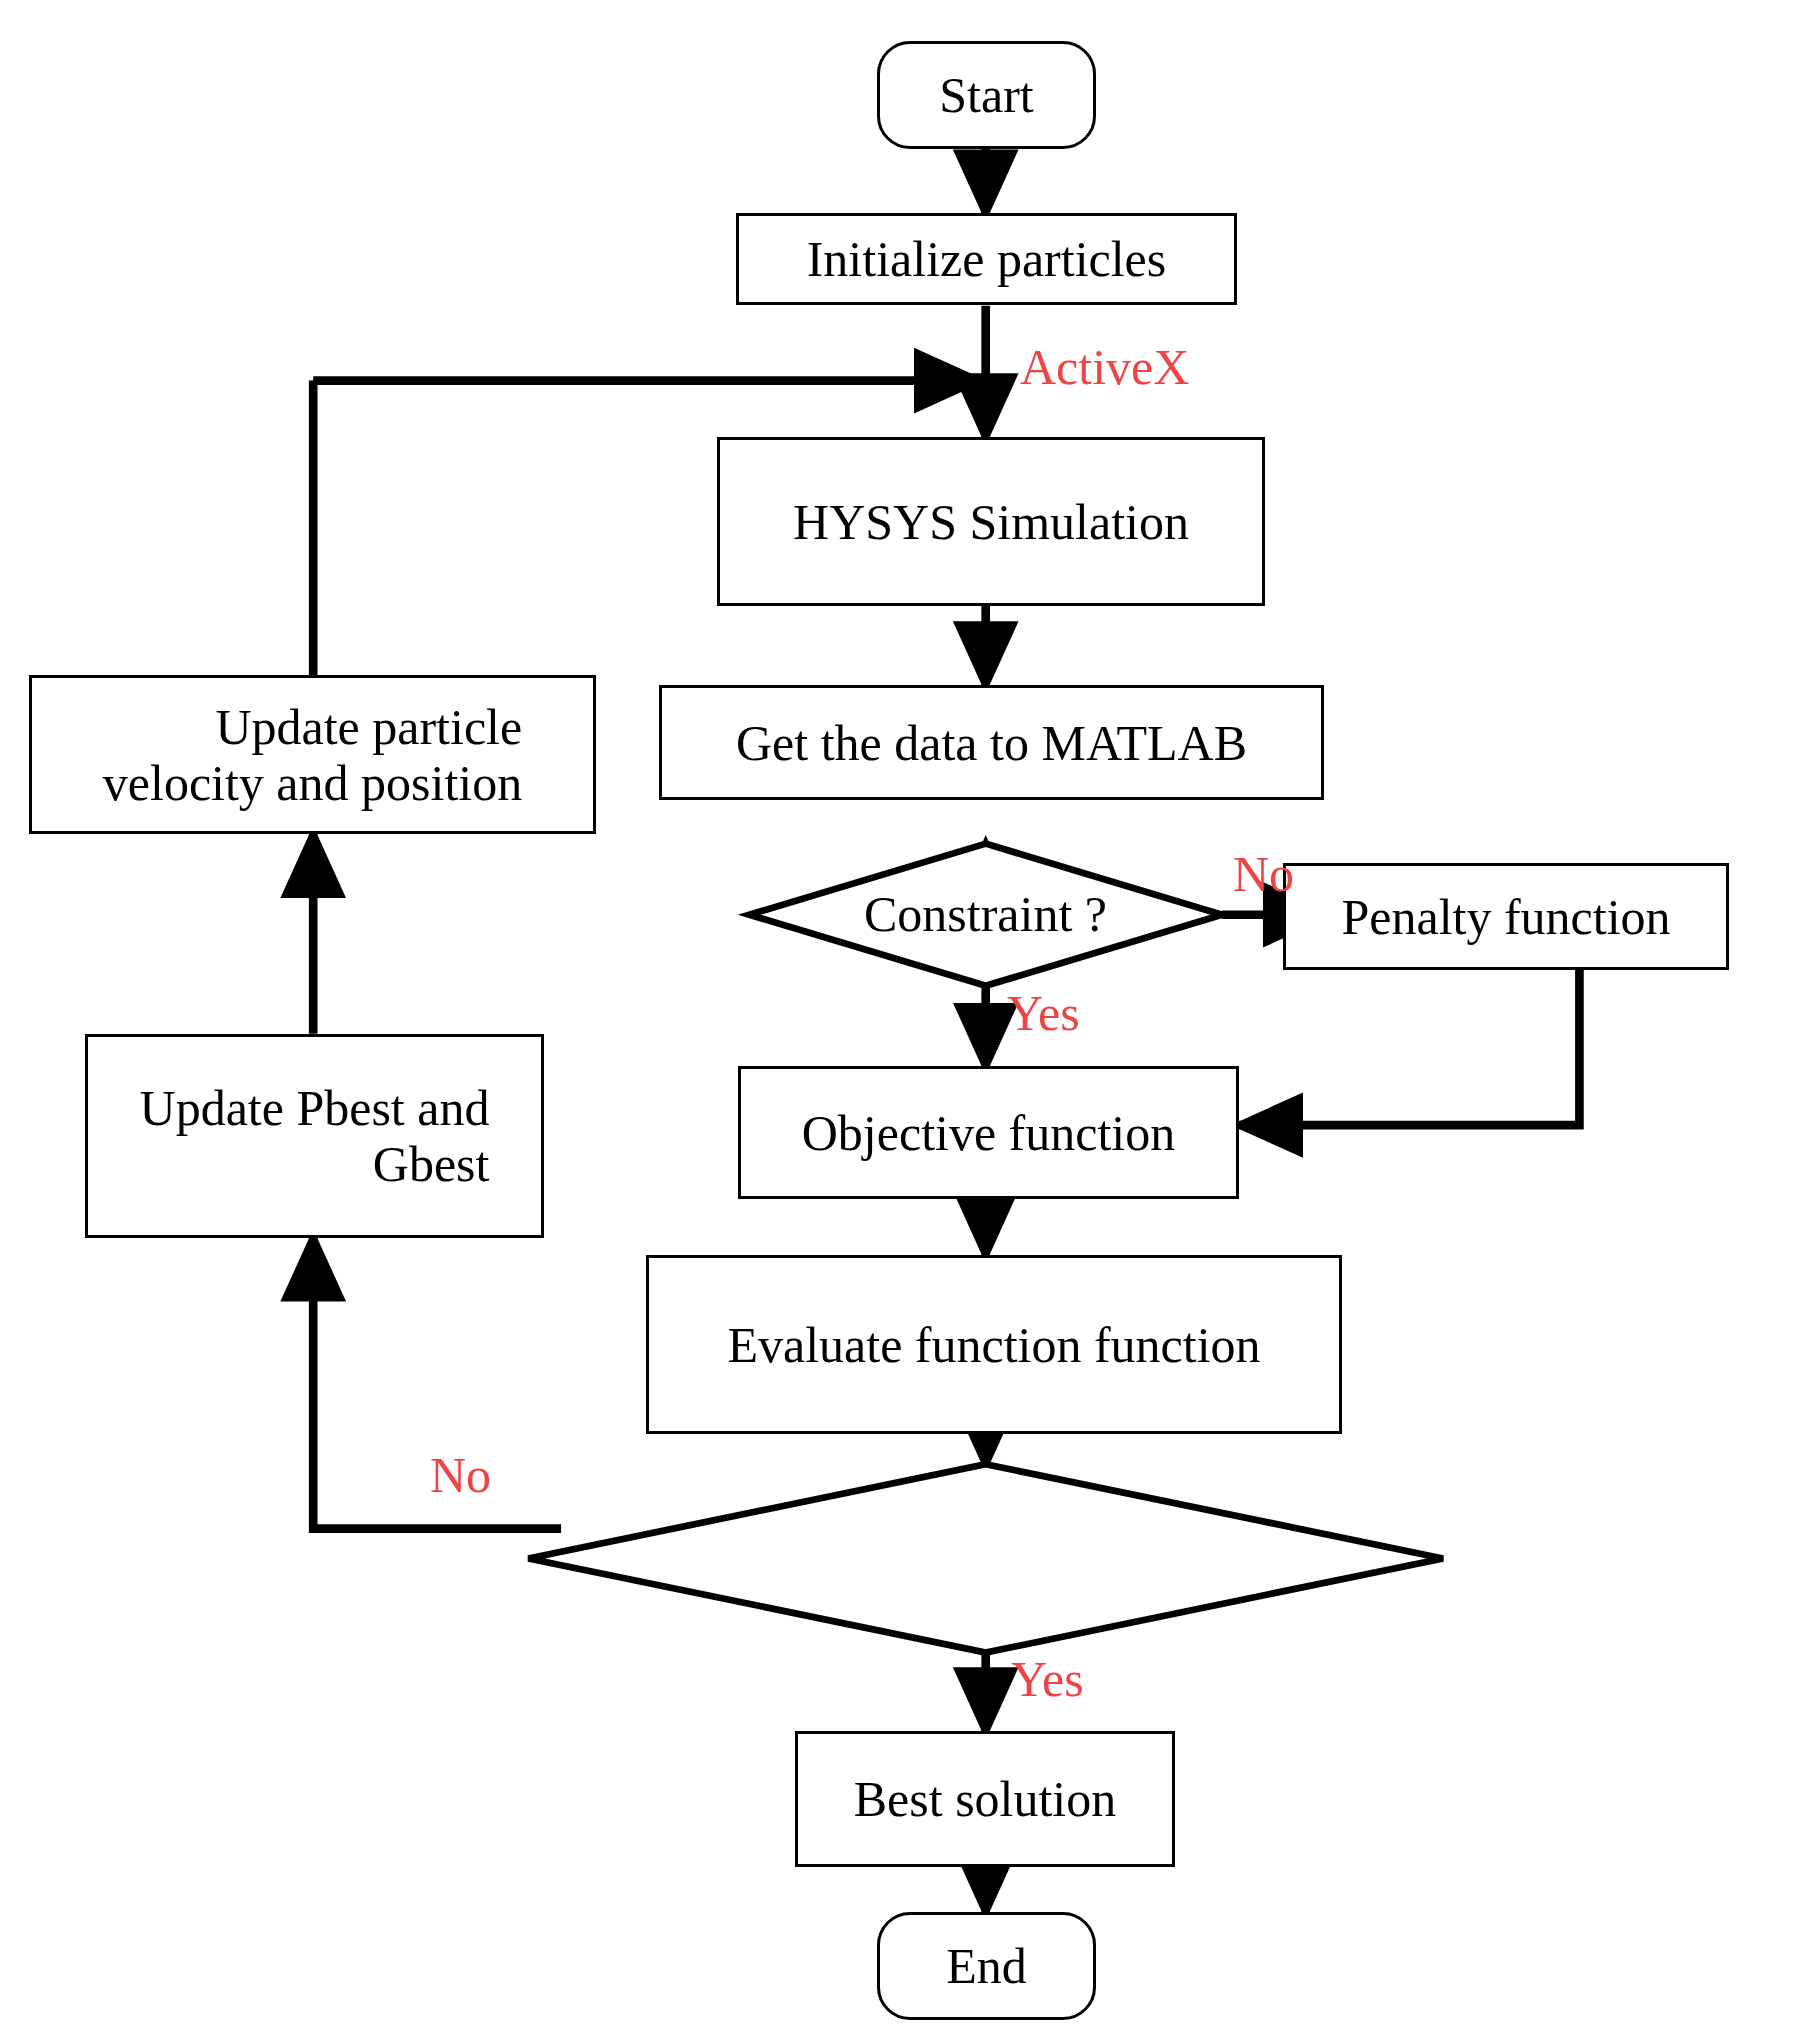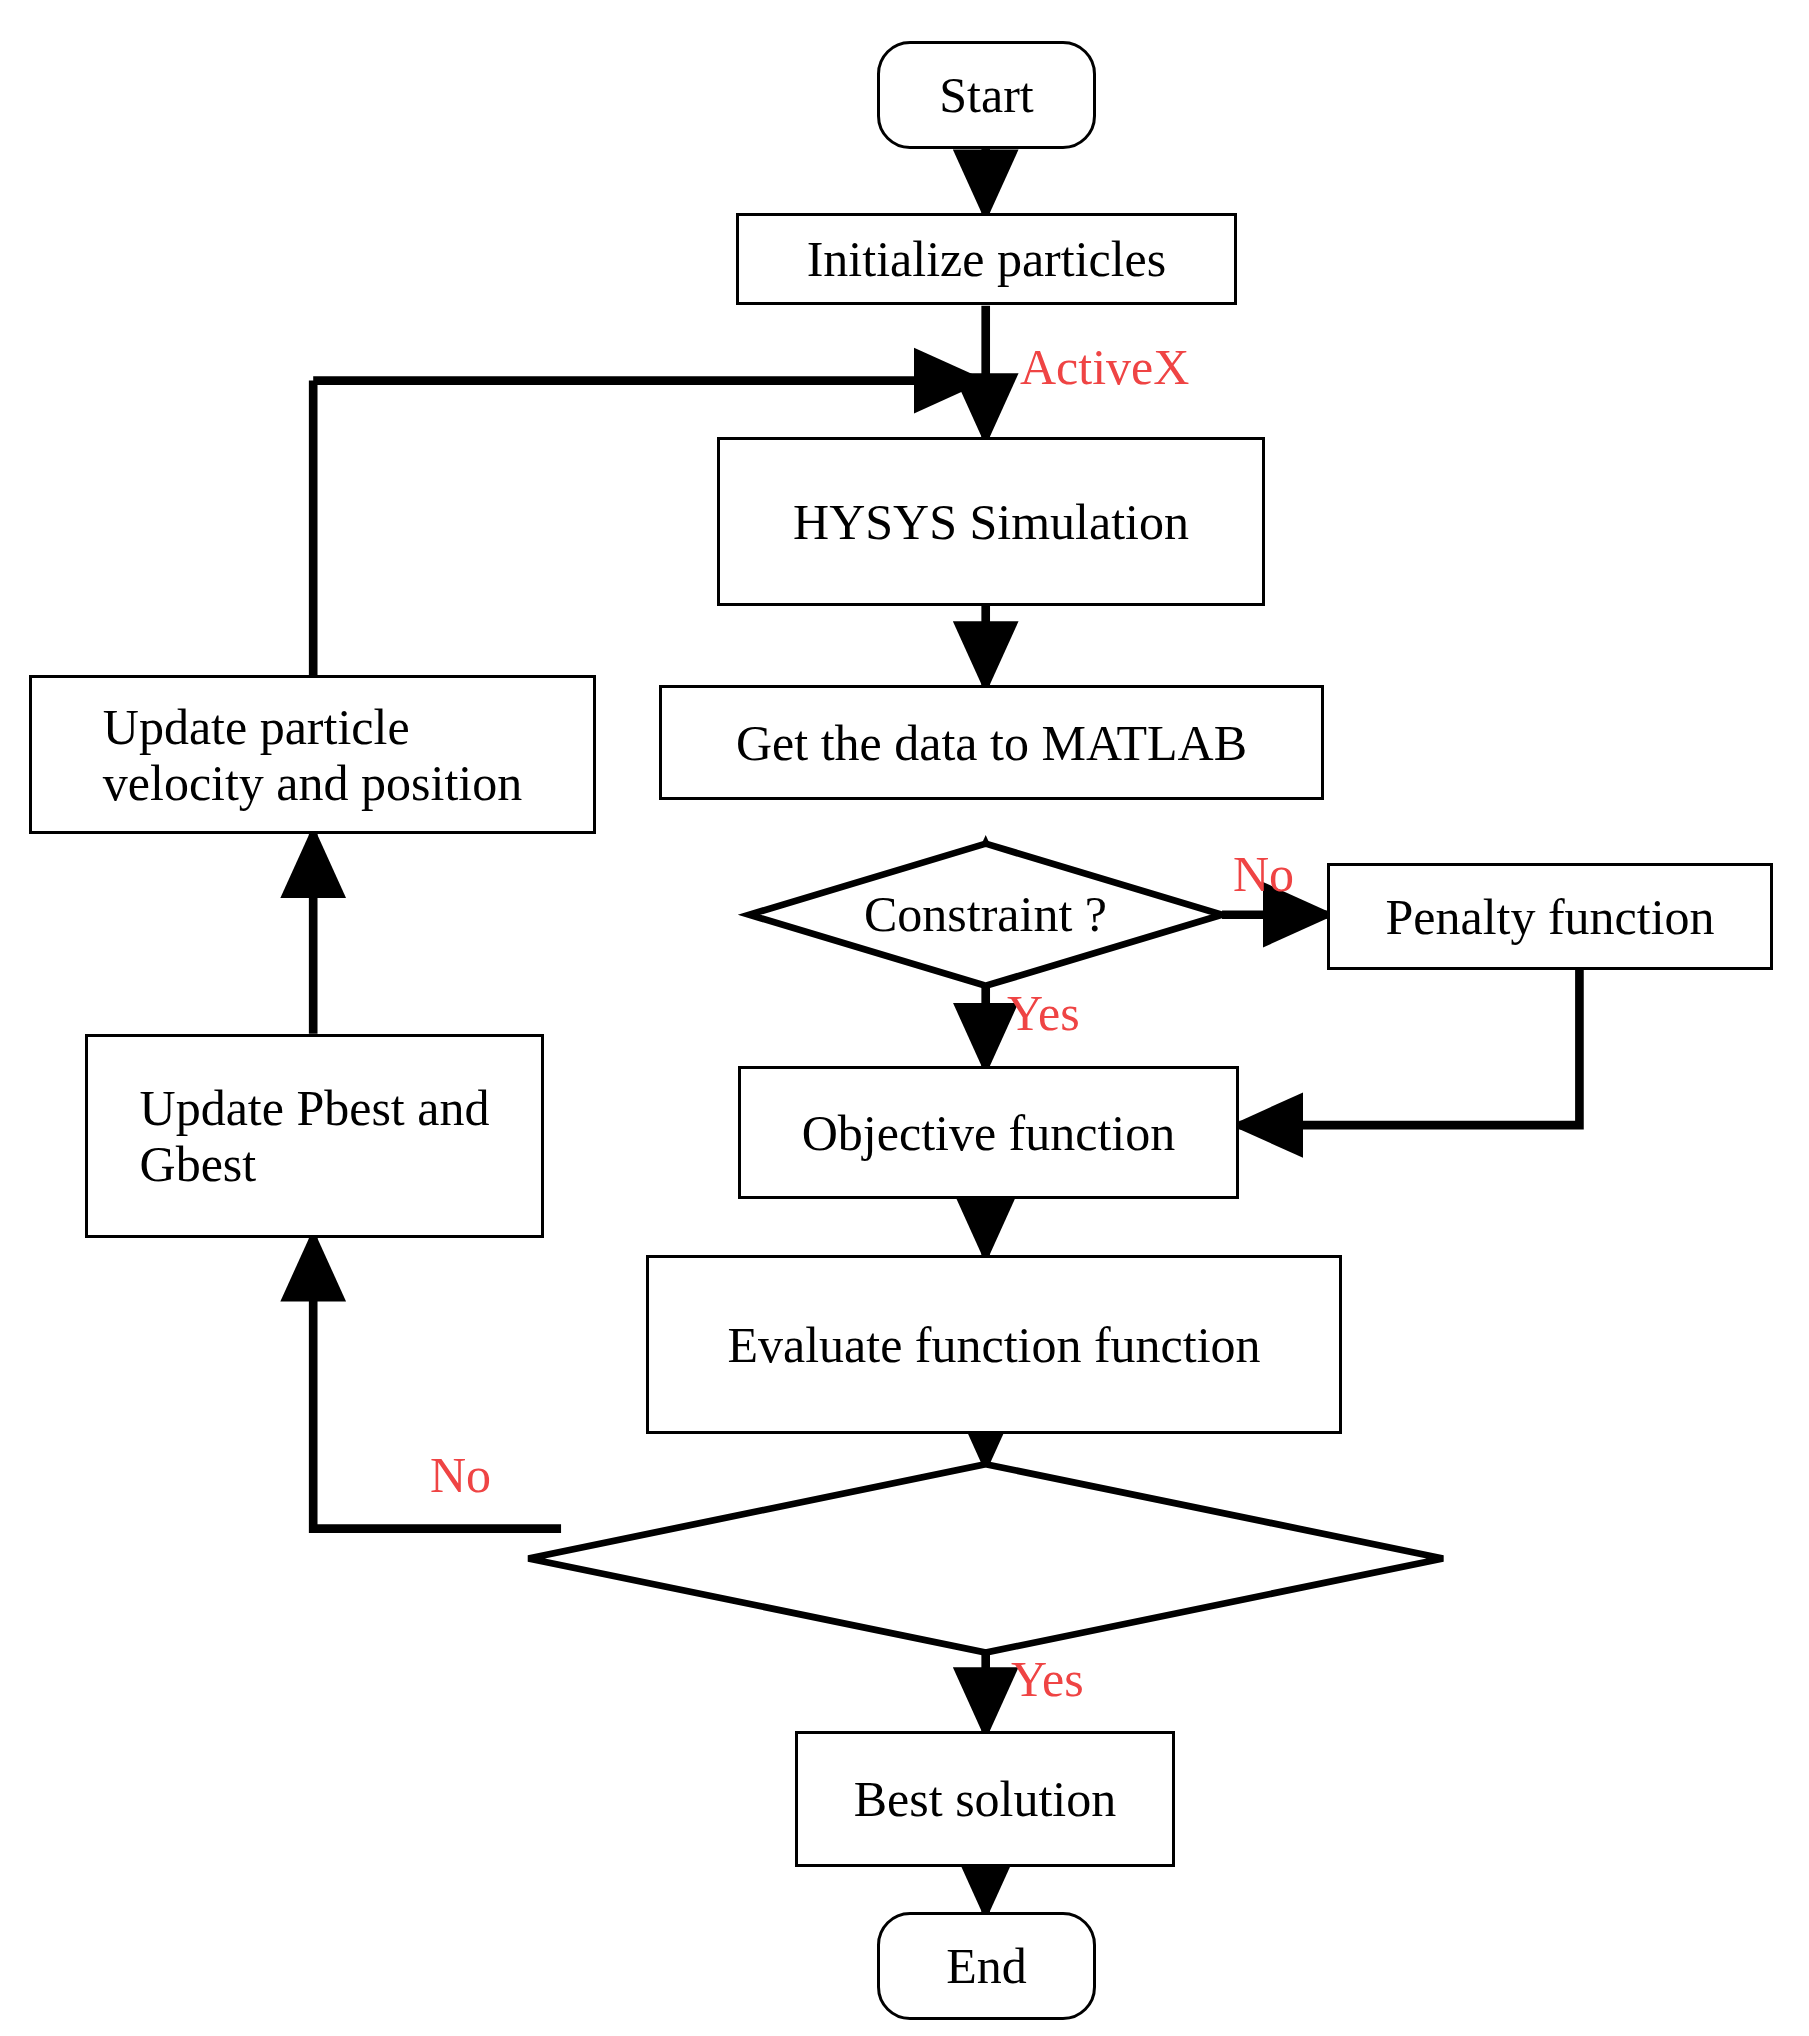--- a/index.html
+++ b/index.html
@@ -27,21 +27,21 @@
     height: 2037px;
   }
   .node {
     position: absolute;
     box-sizing: border-box;
     background: #ffffff;
     border: 3.8px solid #000000;
     display: flex;
     align-items: center;
     justify-content: center;
-    text-align: left;
+    text-align: right;
     line-height: 1.12;
     font-size: 50px;
     color: #000000;
     z-index: 3;
   }
   .node.terminal {
     border-radius: 33px;
   }
   .node-label {
     display: block;
@@ -134,21 +134,21 @@
   </div>
 
   <div class="node" style="left:659px; top:685px; width:665px; height:115px;">
     <span class="node-label">Get the data to MATLAB</span>
   </div>
 
   <div class="decision" style="left:749px; top:843px; width:473px; height:142px;">
     <span class="decision-label">Constraint ?</span>
   </div>
 
-  <div class="node" style="left:1327px; top:863px; width:446px; height:107px;">
+  <div class="node" style="left:1283px; top:863px; width:446px; height:107px;">
     <span class="node-label">Penalty function</span>
   </div>
 
   <div class="node" style="left:738px; top:1066px; width:501px; height:133px;">
     <span class="node-label">Objective function</span>
   </div>
 
   <div class="node" style="left:646px; top:1255px; width:696px; height:179px;">
     <span class="node-label">Evaluate function function</span>
   </div>

